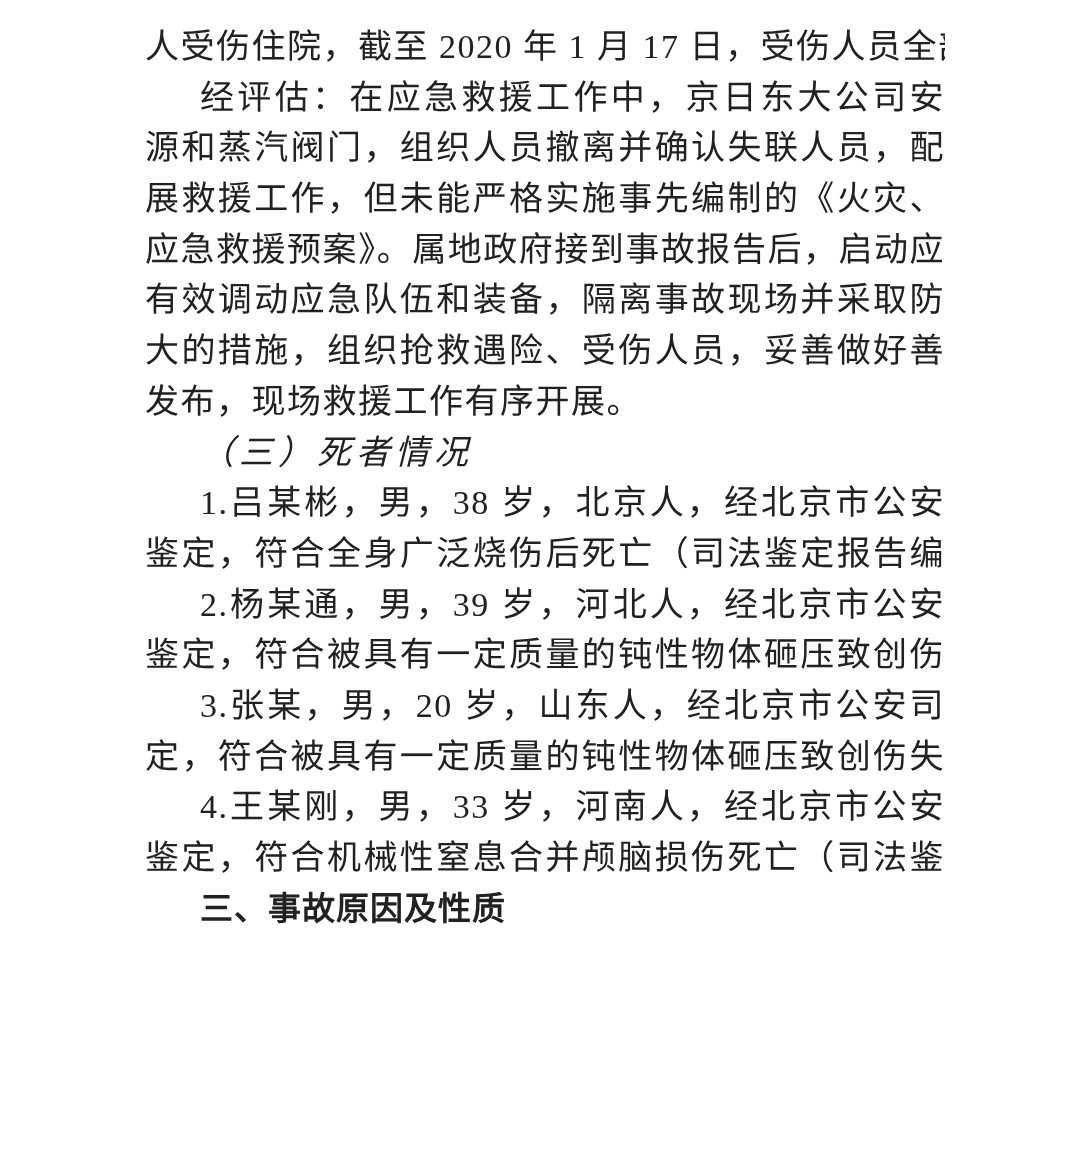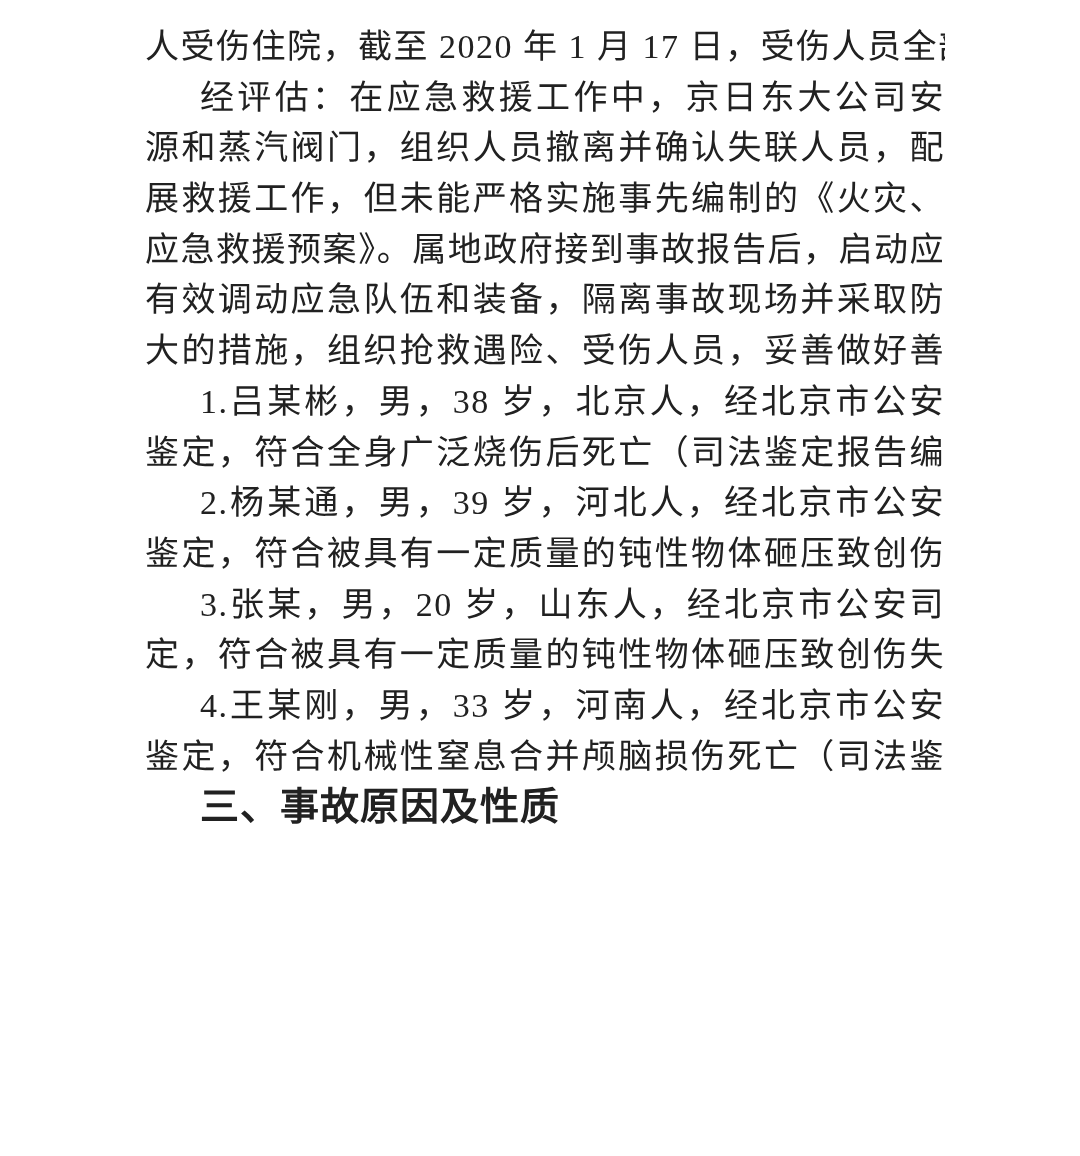--- a/index.html
+++ b/index.html
@@ -40,36 +40,38 @@
   }
   .line.kaiti-heading {
     font-style: italic;
     letter-spacing: 5px;
     font-size: 34px;
   }
   .line.bold-heading {
     font-family: "Liberation Sans", "DejaVu Sans", sans-serif;
     font-weight: 700;
     font-style: normal;
-    font-size: 39px;
+    font-size: 33px;
     letter-spacing: 1px;
   }
 </style>
 </head>
 <body>
 
 <div class="page">
   <div class="textblock">
       <div class="line">人受伤住院，截至 2020 年 1 月 17 日，受伤人员全部出院。</div>
       <div class="line indent justify">经评估：在应急救援工作中，京日东大公司安排员工关闭电</div>
       <div class="line justify">源和蒸汽阀门，组织人员撤离并确认失联人员，配合相关部门开</div>
       <div class="line justify">展救援工作，但未能严格实施事先编制的《火灾、爆炸事故专项</div>
       <div class="line justify">应急救援预案》。属地政府接到事故报告后，启动应急救援预案，</div>
       <div class="line justify">有效调动应急队伍和装备，隔离事故现场并采取防止事故危害扩</div>
       <div class="line justify">大的措施，组织抢救遇险、受伤人员，妥善做好善后工作和信息</div>
+      <div class="line">发布，现场救援工作有序开展。</div>
+      <div class="line kaiti-heading indent">（三）死者情况</div>
       <div class="line indent justify">1.吕某彬，男，38 岁，北京人，经北京市公安司法鉴定中心</div>
       <div class="line justify">鉴定，符合全身广泛烧伤后死亡（司法鉴定报告编号：</div>
       <div class="line indent justify">2.杨某通，男，39 岁，河北人，经北京市公安司法鉴定中心</div>
       <div class="line justify">鉴定，符合被具有一定质量的钝性物体砸压致创伤性休克合并颅</div>
       <div class="line indent justify">3.张某，男，20 岁，山东人，经北京市公安司法鉴定中心鉴</div>
       <div class="line justify">定，符合被具有一定质量的钝性物体砸压致创伤失血性休克死亡</div>
       <div class="line indent justify">4.王某刚，男，33 岁，河南人，经北京市公安司法鉴定中心</div>
       <div class="line justify">鉴定，符合机械性窒息合并颅脑损伤死亡（司法鉴定报告编号：</div>
       <div class="line bold-heading indent">三、事故原因及性质</div>
     </div>

